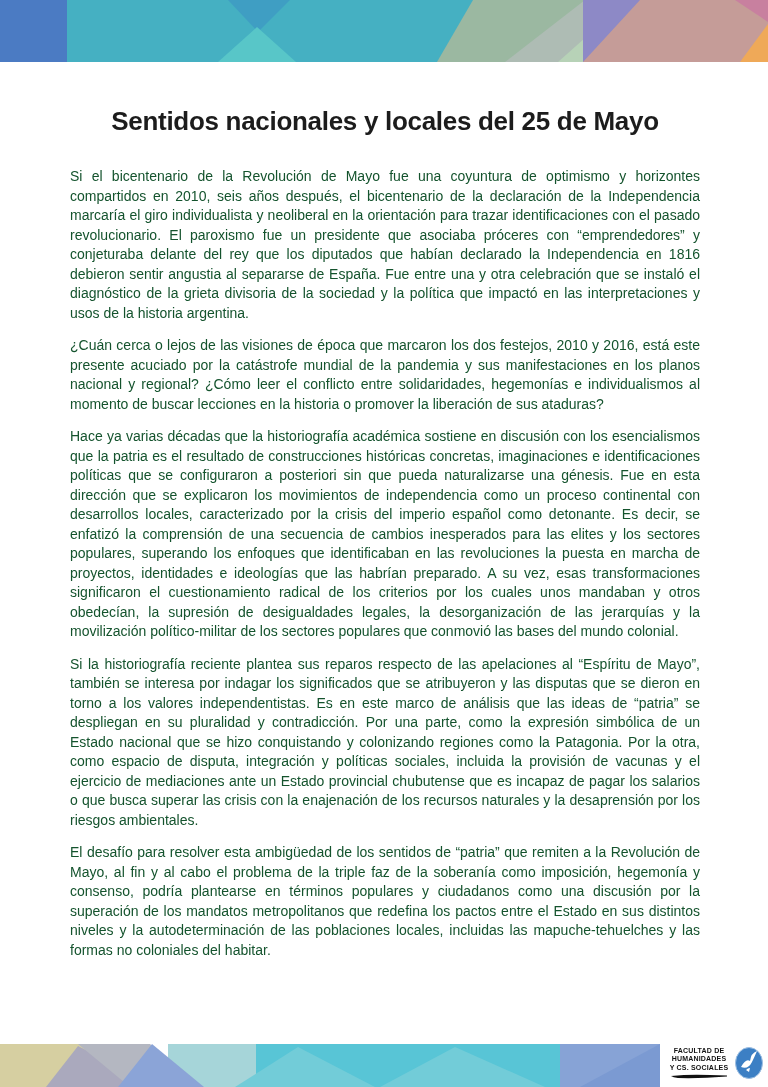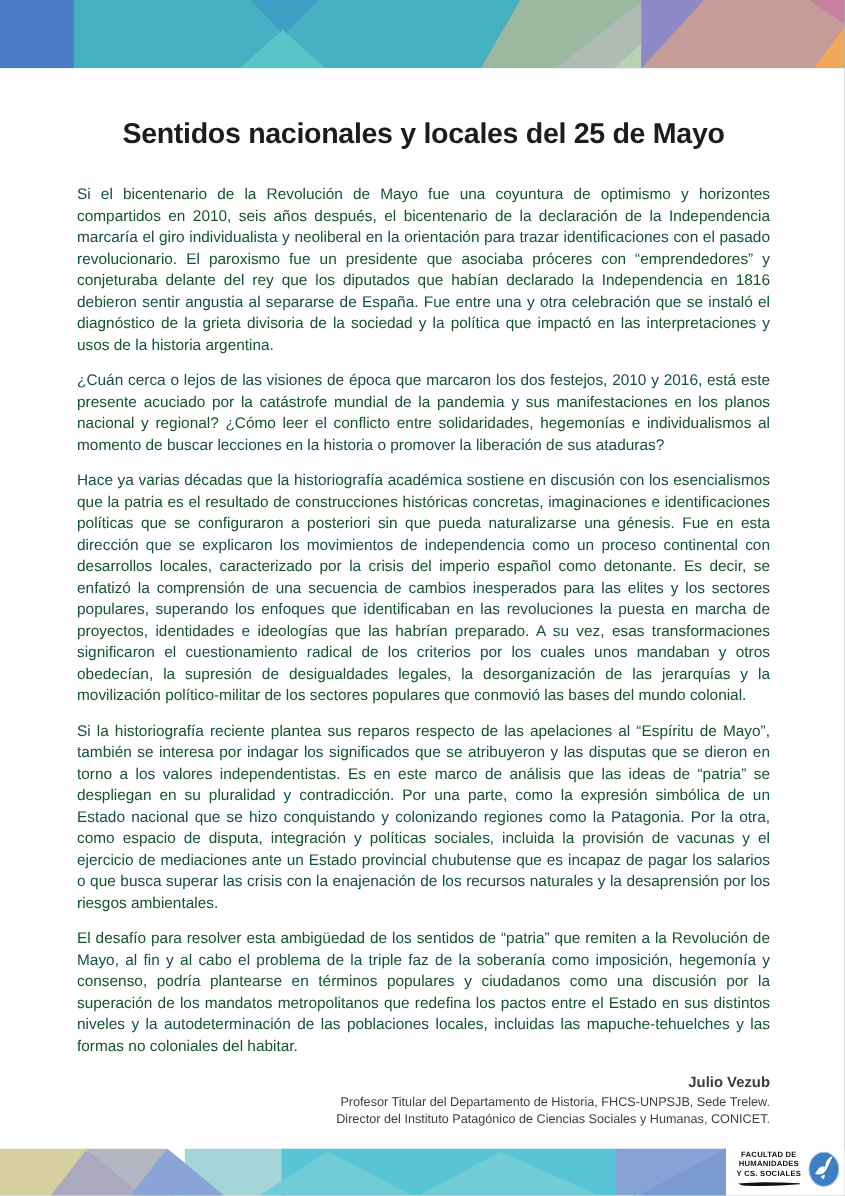--- a/index.html
+++ b/index.html
@@ -94,25 +94,20 @@
 
   <div class="content">
     <h1 class="doc-title">Sentidos nacionales y locales del 25 de Mayo</h1>
 
     <p class="doc-paragraph">Si el bicentenario de la Revolución de Mayo fue una coyuntura de optimismo y horizontes compartidos en 2010, seis años después, el bicentenario de la declaración de la Independencia marcaría el giro individualista y neoliberal en la orientación para trazar identificaciones con el pasado revolucionario. El paroxismo fue un presidente que asociaba próceres con “emprendedores” y conjeturaba delante del rey que los diputados que habían declarado la Independencia en 1816 debieron sentir angustia al separarse de España. Fue entre una y otra celebración que se instaló el diagnóstico de la grieta divisoria de la sociedad y la política que impactó en las interpretaciones y usos de la historia argentina.</p>
     <p class="doc-paragraph">¿Cuán cerca o lejos de las visiones de época que marcaron los dos festejos, 2010 y 2016, está este presente acuciado por la catástrofe mundial de la pandemia y sus manifestaciones en los planos nacional y regional? ¿Cómo leer el conflicto entre solidaridades, hegemonías e individualismos al momento de buscar lecciones en la historia o promover la liberación de sus ataduras?</p>
     <p class="doc-paragraph">Hace ya varias décadas que la historiografía académica sostiene en discusión con los esencialismos que la patria es el resultado de construcciones históricas concretas, imaginaciones e identificaciones políticas que se configuraron a posteriori sin que pueda naturalizarse una génesis. Fue en esta dirección que se explicaron los movimientos de independencia como un proceso continental con desarrollos locales, caracterizado por la crisis del imperio español como detonante. Es decir, se enfatizó la comprensión de una secuencia de cambios inesperados para las elites y los sectores populares, superando los enfoques que identificaban en las revoluciones la puesta en marcha de proyectos, identidades e ideologías que las habrían preparado. A su vez, esas transformaciones significaron el cuestionamiento radical de los criterios por los cuales unos mandaban y otros obedecían, la supresión de desigualdades legales, la desorganización de las jerarquías y la movilización político-militar de los sectores populares que conmovió las bases del mundo colonial.</p>
     <p class="doc-paragraph">Si la historiografía reciente plantea sus reparos respecto de las apelaciones al “Espíritu de Mayo”, también se interesa por indagar los significados que se atribuyeron y las disputas que se dieron en torno a los valores independentistas. Es en este marco de análisis que las ideas de “patria” se despliegan en su pluralidad y contradicción. Por una parte, como la expresión simbólica de un Estado nacional que se hizo conquistando y colonizando regiones como la Patagonia. Por la otra, como espacio de disputa, integración y políticas sociales, incluida la provisión de vacunas y el ejercicio de mediaciones ante un Estado provincial chubutense que es incapaz de pagar los salarios o que busca superar las crisis con la enajenación de los recursos naturales y la desaprensión por los riesgos ambientales.</p>
     <p class="doc-paragraph">El desafío para resolver esta ambigüedad de los sentidos de “patria” que remiten a la Revolución de Mayo, al fin y al cabo el problema de la triple faz de la soberanía como imposición, hegemonía y consenso, podría plantearse en términos populares y ciudadanos como una discusión por la superación de los mandatos metropolitanos que redefina los pactos entre el Estado en sus distintos niveles y la autodeterminación de las poblaciones locales, incluidas las mapuche-tehuelches y las formas no coloniales del habitar.</p>
 
-    <div class="author-block">
-      <div class="author-name">Julio Vezub</div>
-      <div class="author-role">Profesor Titular del Departamento de Historia, FHCS-UNPSJB, Sede Trelew.</div>
-      <div class="author-role">Director del Instituto Patagónico de Ciencias Sociales y Humanas, CONICET.</div>
-    </div>
   </div>
 
   <svg class="band band-bottom" width="768" height="43" viewBox="0 0 768 43" aria-hidden="true">
     <rect x="0" y="0" width="768" height="43" fill="#ffffff"></rect>
     <rect x="168" y="0" width="94" height="43" fill="#a6d5d9"></rect>
     <rect x="256" y="0" width="304" height="43" fill="#58c5d6"></rect>
     <polygon points="235,43 298,3 375,43" fill="#72ccd8"></polygon>
     <polygon points="380,43 455,3 545,43" fill="#72ccd8"></polygon>
     <rect x="560" y="0" width="100" height="43" fill="#87a3d6"></rect>
     <polygon points="580,43 660,0 660,43" fill="#7b9ad2"></polygon>

